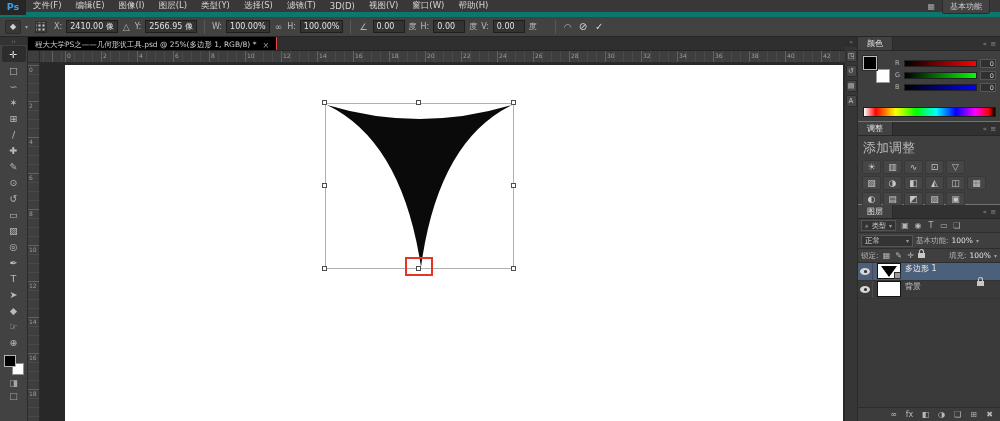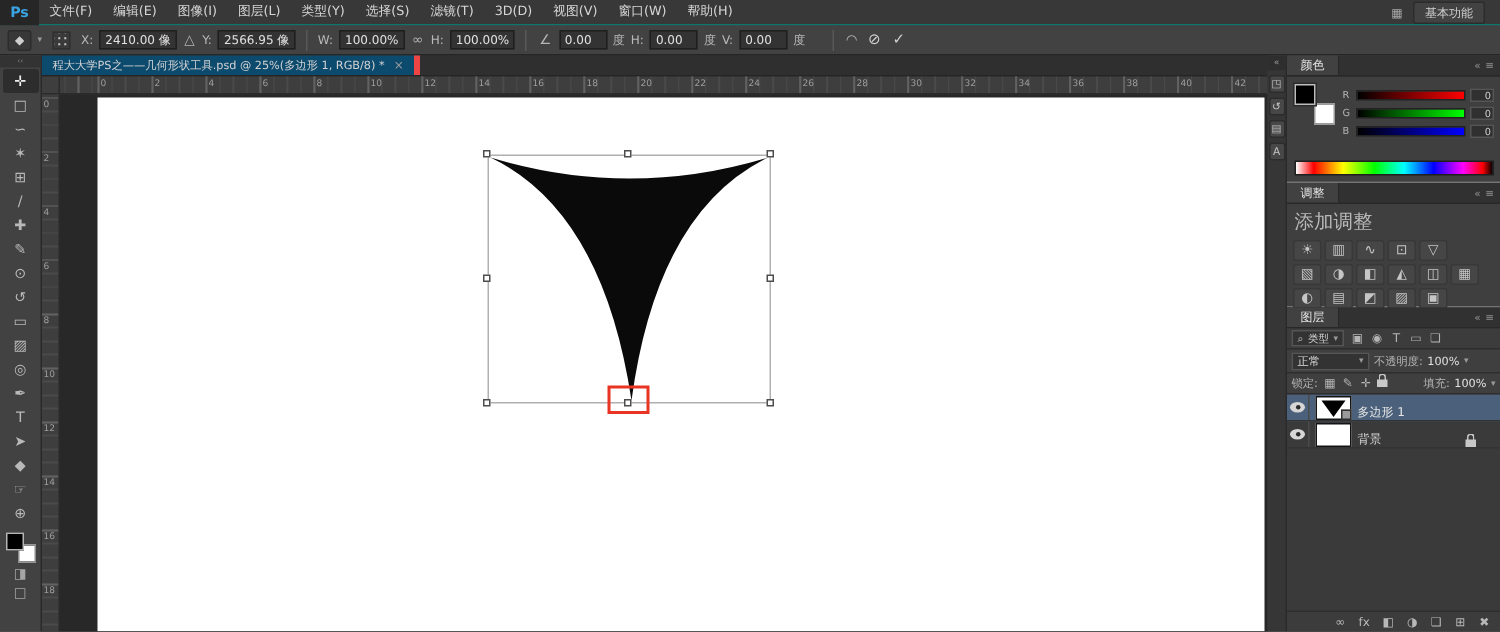--- a/index.html
+++ b/index.html
@@ -2,21 +2,21 @@
 <html><head>
 <meta charset="utf-8">
 <style>
   *{margin:0;padding:0;box-sizing:border-box}
   html,body{width:1000px;height:421px;overflow:hidden;background:#1e1e1e}
   .root{position:relative;width:1000px;height:421px;background:#3c3c3c;color:#ccc;
         font-family:"DejaVu Sans","Liberation Sans",sans-serif;font-size:8px;cursor:default}
 
   
   .menubar{position:absolute;top:0;left:0;right:0;height:17px;background:#383838;
-           border-bottom:1px solid #0f766e;display:flex;align-items:center}
+           border-bottom:5px solid #0f766e;display:flex;align-items:center}
   .pslogo{width:26px;height:17px;background:#262626;color:#3aa3e3;font-weight:bold;font-size:9.5px;
           display:flex;align-items:center;justify-content:center}
   .menu-items{display:flex;height:100%}
   .menu-item{padding:0 7px;display:flex;align-items:center;font-size:8.5px;color:#d6d6d6}
   .menubar-right{margin-left:auto;display:flex;align-items:center;gap:7px;padding-right:10px}
   .mb-icon{color:#a8a8a8;font-size:8px}
   .ws-btn{font-size:8px;color:#d0d0d0;background:#424242;border:1px solid #2c2c2c;border-radius:2px;padding:1px 7px}
 
   
   .optionsbar{position:absolute;top:17px;left:0;right:0;height:20px;background:#424242;
@@ -40,21 +40,21 @@
   .tool{width:24px;height:16px;display:flex;align-items:center;justify-content:center;font-size:9.5px;color:#b9b9b9;border-radius:2px}
   .tool.selected{background:#2d2d2d;color:#ececec}
   .swatches{position:relative;width:20px;height:20px;margin-top:5px;flex:none}
   .swatches .bg{position:absolute;right:0;bottom:0;width:12px;height:12px;background:#fff;border:1px solid #8c8c8c}
   .swatches .fg{position:absolute;left:0;top:0;width:12px;height:12px;background:#000;border:1px solid #b5b5b5}
   .tool-extra{margin-top:3px;font-size:9px;color:#a5a5a5}
 
   
   .docarea{position:absolute;left:28px;top:37px;width:817px;bottom:0;background:#282828}
   .tabbar{position:absolute;top:0;left:0;right:0;height:14px;background:#2f2f2f;border-bottom:1px solid #252525;display:flex}
-  .doc-tab{display:flex;align-items:center;gap:6px;background:#0c4a6e;border-right:4px solid #ef4444;
+  .doc-tab{display:flex;align-items:flex-end;gap:6px;background:#000000;border-right:1px solid #ef4444;
            padding:0 7px;font-size:7.5px;color:#d2d2d2;white-space:nowrap}
   .tab-close{color:#9a9a9a;font-size:8px}
   .ruler-corner{position:absolute;top:14px;left:0;width:12px;height:12px;background:#3e3e3e;
                 border-right:1px solid #2b2b2b;border-bottom:1px solid #2b2b2b}
   .h-ruler{position:absolute;top:14px;left:12px;right:0;height:12px;background:#3e3e3e;border-bottom:1px solid #2b2b2b;overflow:hidden;
            background-image:repeating-linear-gradient(to right,#616161 0 1px,rgba(0,0,0,0) 1px 36px),
                             repeating-linear-gradient(to right,#4a4a4a 0 1px,rgba(0,0,0,0) 1px 9px);
            background-position:25px 0,25px 0}
   .hrl{position:absolute;top:1px;font-size:6px;color:#9d9d9d;padding-left:2px}
   .v-ruler{position:absolute;top:26px;left:0;width:12px;bottom:0;background:#3e3e3e;border-right:1px solid #2b2b2b;overflow:hidden;
@@ -116,21 +116,21 @@
   .lf-icon{width:12px;text-align:center;font-size:8px;color:#b5b5b5}
   .layer-blend{height:16px;display:flex;align-items:center;gap:3px;padding:0 3px;border-bottom:1px solid #2e2e2e}
   .blend-select{width:52px;height:12px;background:#333;border:1px solid #555;font-size:7.5px;color:#ddd;
                 display:flex;align-items:center;justify-content:space-between;padding:0 3px}
   .tinylabel{font-size:7.5px;color:#b5b5b5;white-space:nowrap}
   .tinyval{font-size:7.5px;color:#e0e0e0}
   .caret{font-size:6px;color:#9a9a9a}
   .layer-lock{height:14px;display:flex;align-items:center;gap:3px;padding:0 3px;border-bottom:1px solid #2e2e2e}
   .lk-icon{font-size:8px;color:#b5b5b5;width:10px;text-align:center}
   .layers-list{position:absolute;top:58px;bottom:14px;left:0;right:0;background:#3a3a3a;overflow:hidden}
-  .layer-row{height:18px;display:flex;align-items:flex-end;border-bottom:1px solid #333;padding-right:16px}
+  .layer-row{height:18px;display:flex;align-items:flex-start;border-bottom:1px solid #333;padding-right:16px}
   .layer-row.selected{background:#4b617b}
   .eye-cell{width:15px;align-self:stretch;display:flex;align-items:center;justify-content:center;border-right:1px solid #4a4a4a}
   .eye{width:10px;height:7px;background:#d6d6d6;border-radius:50%;display:flex;align-items:center;justify-content:center}
   .pupil{width:3px;height:3px;background:#2a2a2a;border-radius:50%}
   .thumb{position:relative;width:24px;height:16px;background:#fff;border:1px solid #141414;margin:0 4px;flex:none}
   .mini-shape{width:0;height:0;margin:2px auto 0;border-left:8px solid transparent;border-right:8px solid transparent;border-top:11px solid #000}
   .thumb-badge{position:absolute;right:-1px;bottom:-1px;width:7px;height:7px;background:#9a9a9a;border:1px solid #2e2e2e}
   .lname{font-size:8px;color:#e6e6e6;white-space:nowrap}
   .layer-row:not(.selected) .lname{color:#cfcfcf}
   .spacer{flex:1}
@@ -392,21 +392,21 @@
             <span class="lf-icon">T</span>
             <span class="lf-icon">▭</span>
             <span class="lf-icon">❏</span>
           </div>
       </div>
       <div class="layer-blend">
         <div class="blend-select">
           <span>正常</span>
           <span class="caret">▾</span>
         </div>
-        <span class="tinylabel">不透明度:</span>
+        <span class="tinylabel">基本功能:</span>
         <span class="tinyval">100%</span>
         <span class="caret">▾</span>
       </div>
       <div class="layer-lock">
         <span class="tinylabel">锁定:</span>
         <div style="display:flex;align-items:center;gap:2px">
             <span class="lk-icon">▦</span>
             <span class="lk-icon">✎</span>
             <span class="lk-icon">✛</span>
             <span class="padlock"></span>

